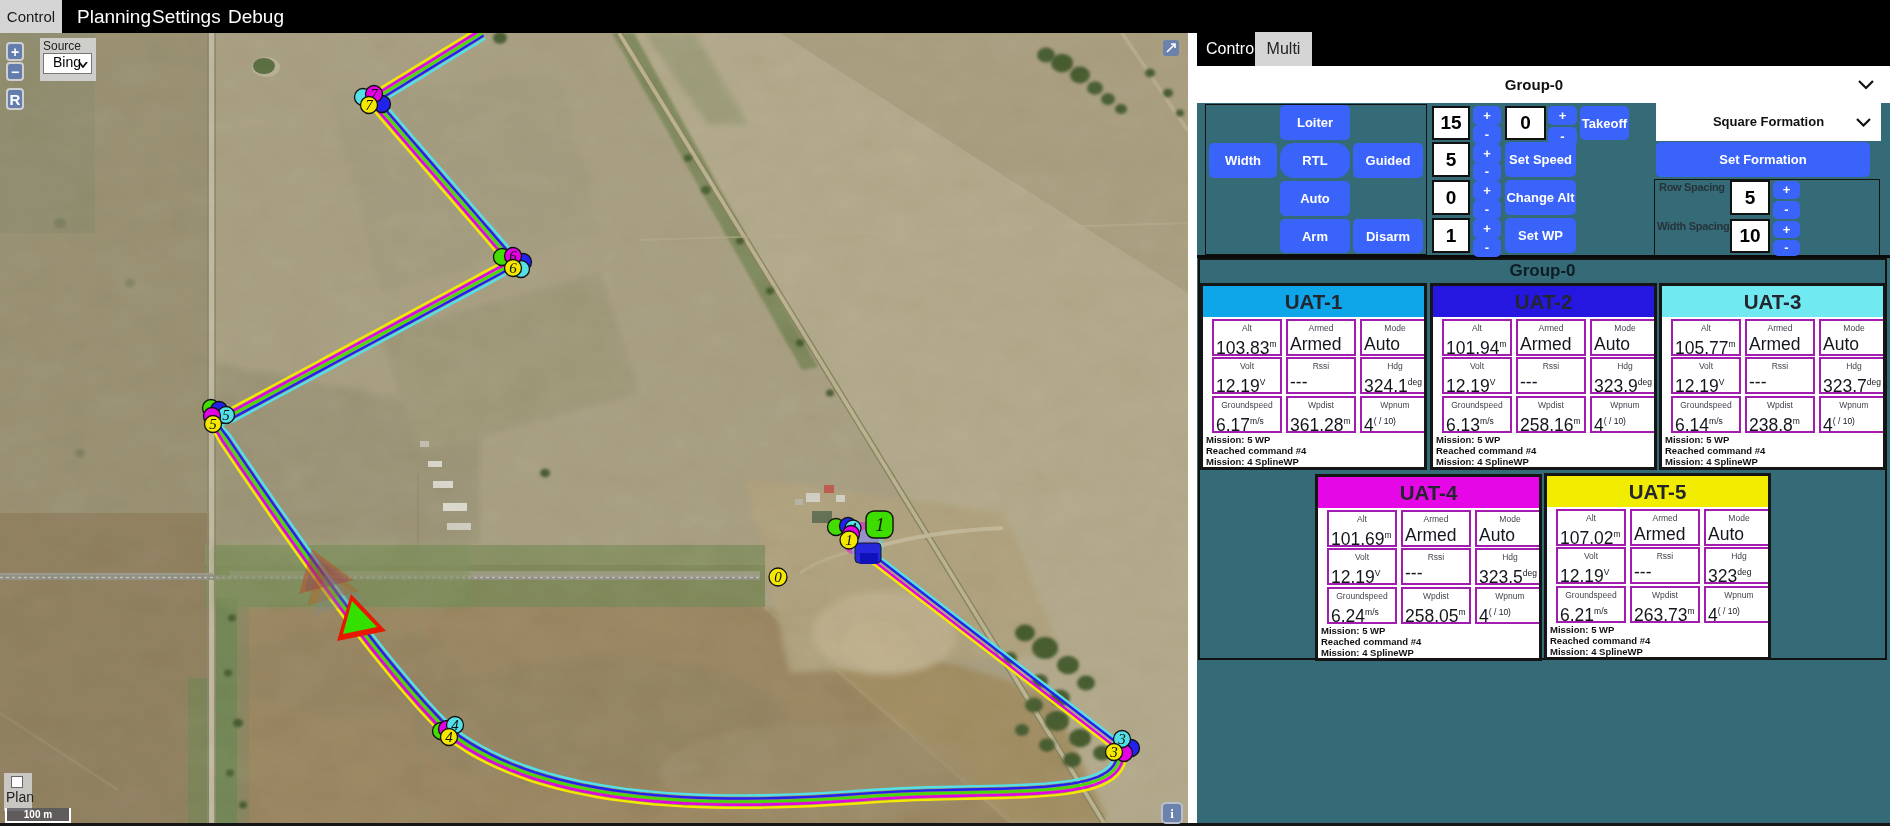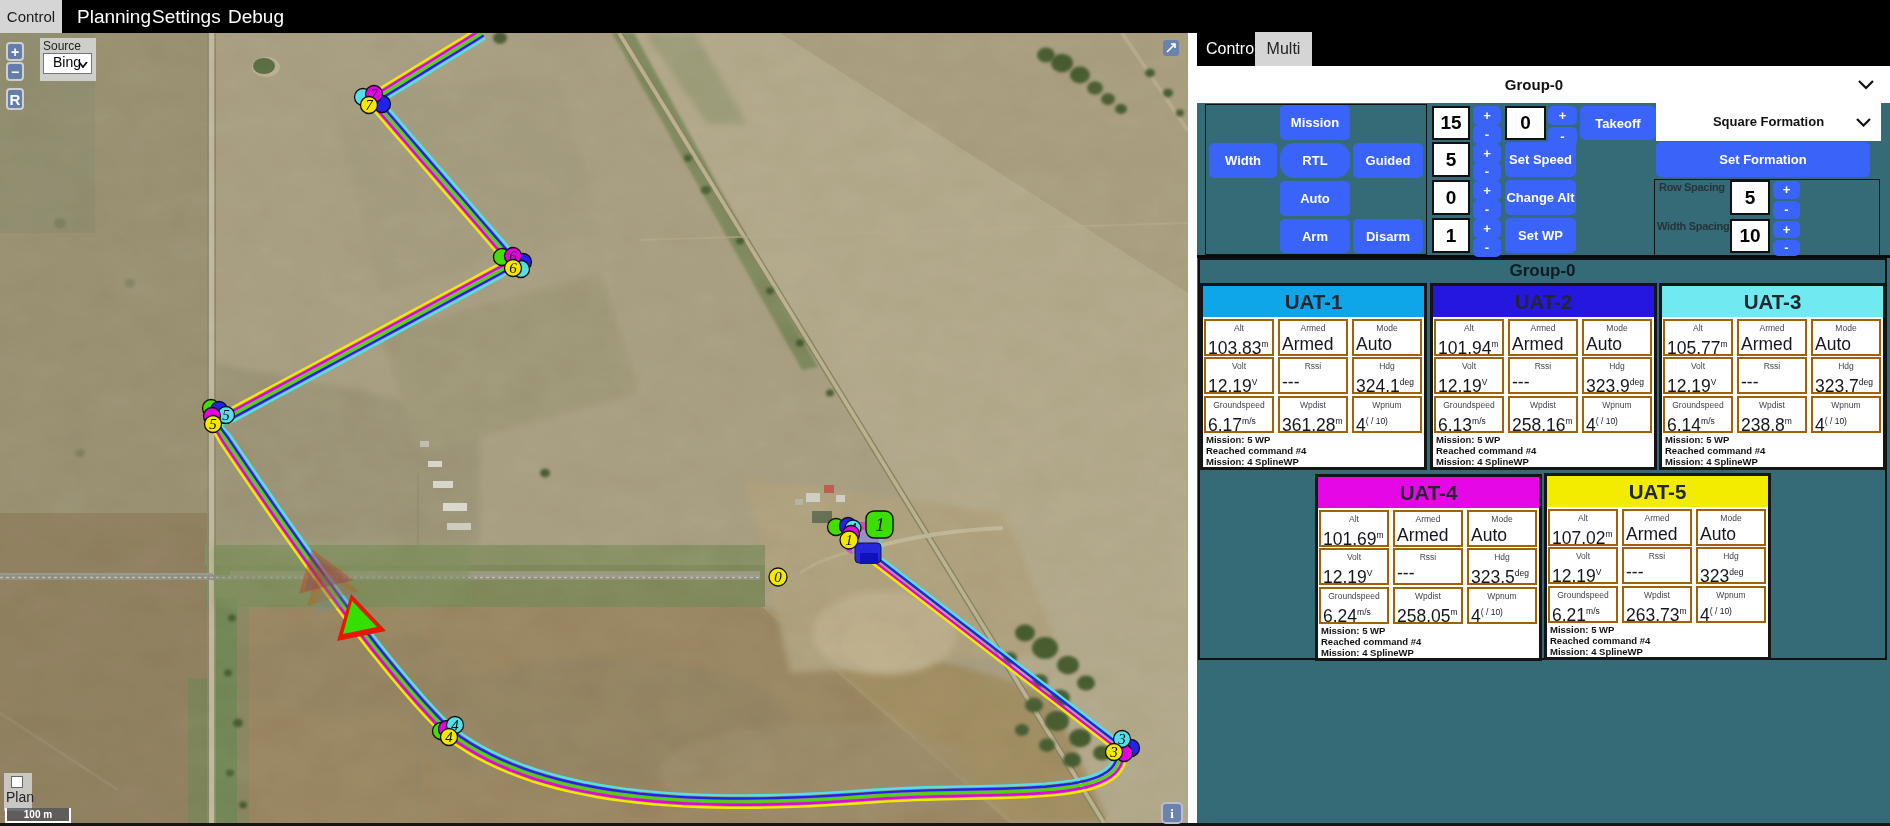--- a/index.html
+++ b/index.html
@@ -39,21 +39,21 @@
   #sqsel { position:absolute; left:1656px; top:103px; width:225px; height:38px; background:#fff; z-index:5; }
   #sqsel .t { position:absolute; width:100%; text-align:center; top:11px; font-weight:bold; font-size:13px; color:#111; }
   #blackdiv { position:absolute; left:1197px; top:255px; width:693px; height:3px; background:#0a0a0a; }
   #cardpanel { position:absolute; left:1198px; top:258px; width:689px; height:402px; border:2px solid #111; }
   #grouptitle { position:absolute; left:1198px; top:261px; width:689px; text-align:center; font-size:17px; font-weight:bold; color:#0e1c26; }
   #botbar { position:absolute; left:0; top:823px; width:1890px; height:3px; background:#151515; }
   
   .card { position:absolute; width:227px; height:187px; background:#fff; border:3px solid #151515; z-index:5; overflow:hidden; }
   .chead { height:31px; text-align:center; font-weight:bold; font-size:20.5px; line-height:31px; color:#23252f; }
   .cgrid { position:relative; margin:2px 1px 0 1px; }
-  .cell { position:absolute; width:70px; height:37px; border:2px solid #a16207; background:#fff; overflow:hidden; }
+  .cell { position:absolute; width:70px; height:37px; border:2px solid #a21caf; background:#fff; overflow:hidden;margin-left:8px; }
   .cell .lb { text-align:center; font-size:8.5px; color:#44444f; margin-top:2px; }
   .cell .vl { font-size:17.5px; color:#15151f; margin-left:2px; line-height:17px; margin-top:3px; white-space:nowrap; }
   .cell .vl sup { font-size:8.5px; }
   .miss { font-size:9.5px; font-weight:bold; color:#101010; line-height:11px; padding:1px 0 0 3px; }
 </style>
 </head>
 <body>
 <div id="page">
   <div id="nav"></div>
   <div id="ctrltab">Control</div>
@@ -261,36 +261,36 @@
   <div id="singletab">Control</div>
   <div id="multitab">Multi</div>
   <div id="groupsel">
       <span class="t">Group-0</span>
       <svg class="ch2" style="position:absolute; right:16px; top:14px;" width="16" height="10">
         <path d="M1,1 L8,8 L15,1" stroke="#111" stroke-width="2.2" fill="none"></path>
       </svg>
     </div>
 
   <div id="modebox"></div>
-  <div class="blubtn" style="left:1280px; top:105px; width:70px; height:35px;">Mission</div>
+  <div class="blubtn" style="left:1280px; top:105px; width:70px; height:35px;">Loiter</div>
   <div class="blubtn" style="left:1209px; top:143px; width:68px; height:35px;">Width</div>
   <div class="blubtn" style="left:1280px; top:143px; width:70px; height:35px;border-radius:14px;">RTL</div>
   <div class="blubtn" style="left:1353px; top:143px; width:70px; height:35px;">Guided</div>
   <div class="blubtn" style="left:1280px; top:181px; width:70px; height:35px;">Auto</div>
   <div class="blubtn" style="left:1280px; top:219px; width:70px; height:34px;">Arm</div>
   <div class="blubtn" style="left:1353px; top:219px; width:70px; height:34px;">Disarm</div>
   <div class="nbox" style="left:1432px; top:106px; width:38px; height:34px;">15</div>
   <div class="nbox" style="left:1432px; top:142px; width:38px; height:35px;">5</div>
   <div class="nbox" style="left:1432px; top:180px; width:38px; height:35px;">0</div>
   <div class="nbox" style="left:1432px; top:218px; width:38px; height:35px;">1</div>
   <div class="nbox" style="left:1505px; top:106px; width:41px; height:34px;">0</div>
   <div class="blubtn" style="left:1505px; top:142px; width:71px; height:35px;">Set Speed</div>
   <div class="blubtn" style="left:1505px; top:180px; width:71px; height:35px;">Change Alt</div>
   <div class="blubtn" style="left:1505px; top:218px; width:71px; height:35px;">Set WP</div>
-  <div class="blubtn" style="left:1580px; top:106px; width:76px; height:34px;">Takeoff</div>
+  <div class="blubtn" style="left:1580px; top:106px; width:49px; height:34px;">Takeoff</div>
   <div id="sqsel">
       <span class="t">Square Formation</span>
       <svg style="position:absolute; right:10px; top:15px;" width="15" height="9">
         <path d="M1,1 L7.5,7.5 L14,1" stroke="#111" stroke-width="2.2" fill="none"></path>
       </svg>
     </div>
   <div class="blubtn" style="left:1656px; top:142px; width:214px; height:35px;">Set Formation</div>
   <div id="spacebox"></div>
   <div class="splab" style="left:1659px; top:181px;">Row Spacing</div>
   <div class="splab" style="left:1657px; top:220px;">Width Spacing</div>

